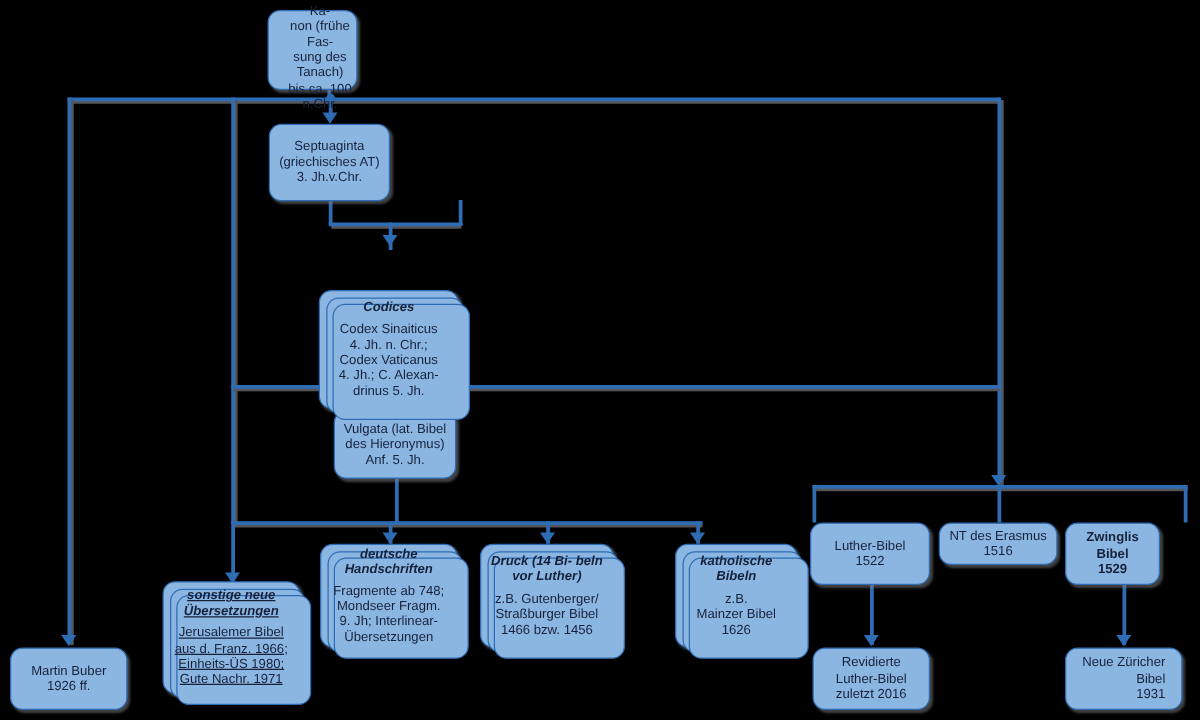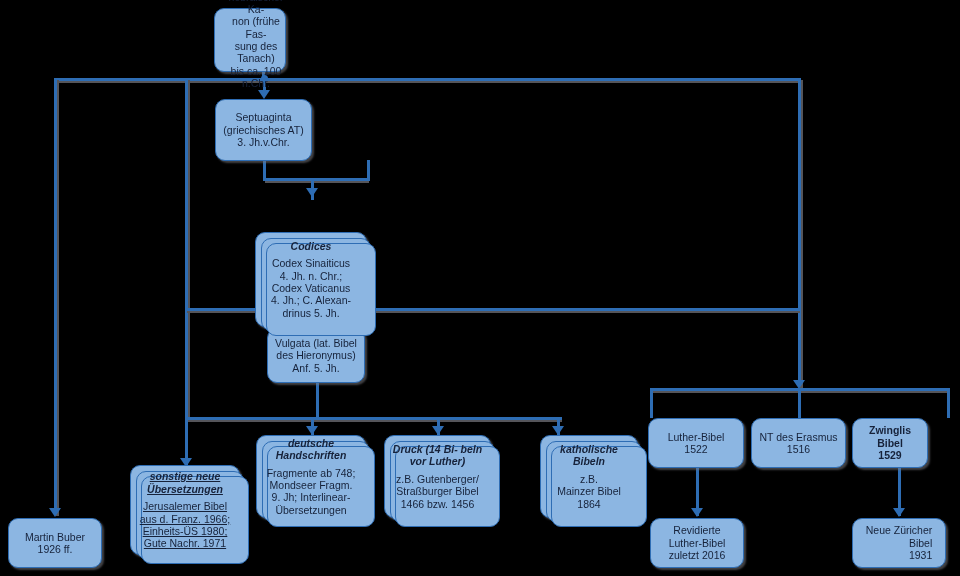--- a/index.html
+++ b/index.html
@@ -198,29 +198,29 @@
     <span class="bdy">z.B. Gutenberger/
 Straßburger Bibel
 1466 bzw. 1456</span>
   </div>
 
   <div class="node stack" style="left:508px; top:435px; width:98px; height:83px;margin-left:32px;">
     <span class="ttl">katholische
 Bibeln</span>
     <span class="bdy">z.B.
 Mainzer Bibel
-1864</span>
+1626</span>
   </div>
 
   <div class="node" style="left:648px; top:418px; width:96px; height:50px;">
     <span class="bdy">Luther-Bibel
 1522</span>
   </div>
 
-  <div class="node" style="left:751px; top:418px; width:95px; height:50px;">
+  <div class="node" style="left:751px; top:418px; width:95px; height:34px;">
     <span class="bdy">NT des Erasmus
 1516</span>
   </div>
 
   <div class="node" style="left:852px; top:418px; width:76px; height:50px;font-weight:bold;">
     <span class="bdy">Zwinglis Bibel
 1529</span>
   </div>
 
   <div class="node" style="left:650px; top:518px; width:94px; height:50px;">

